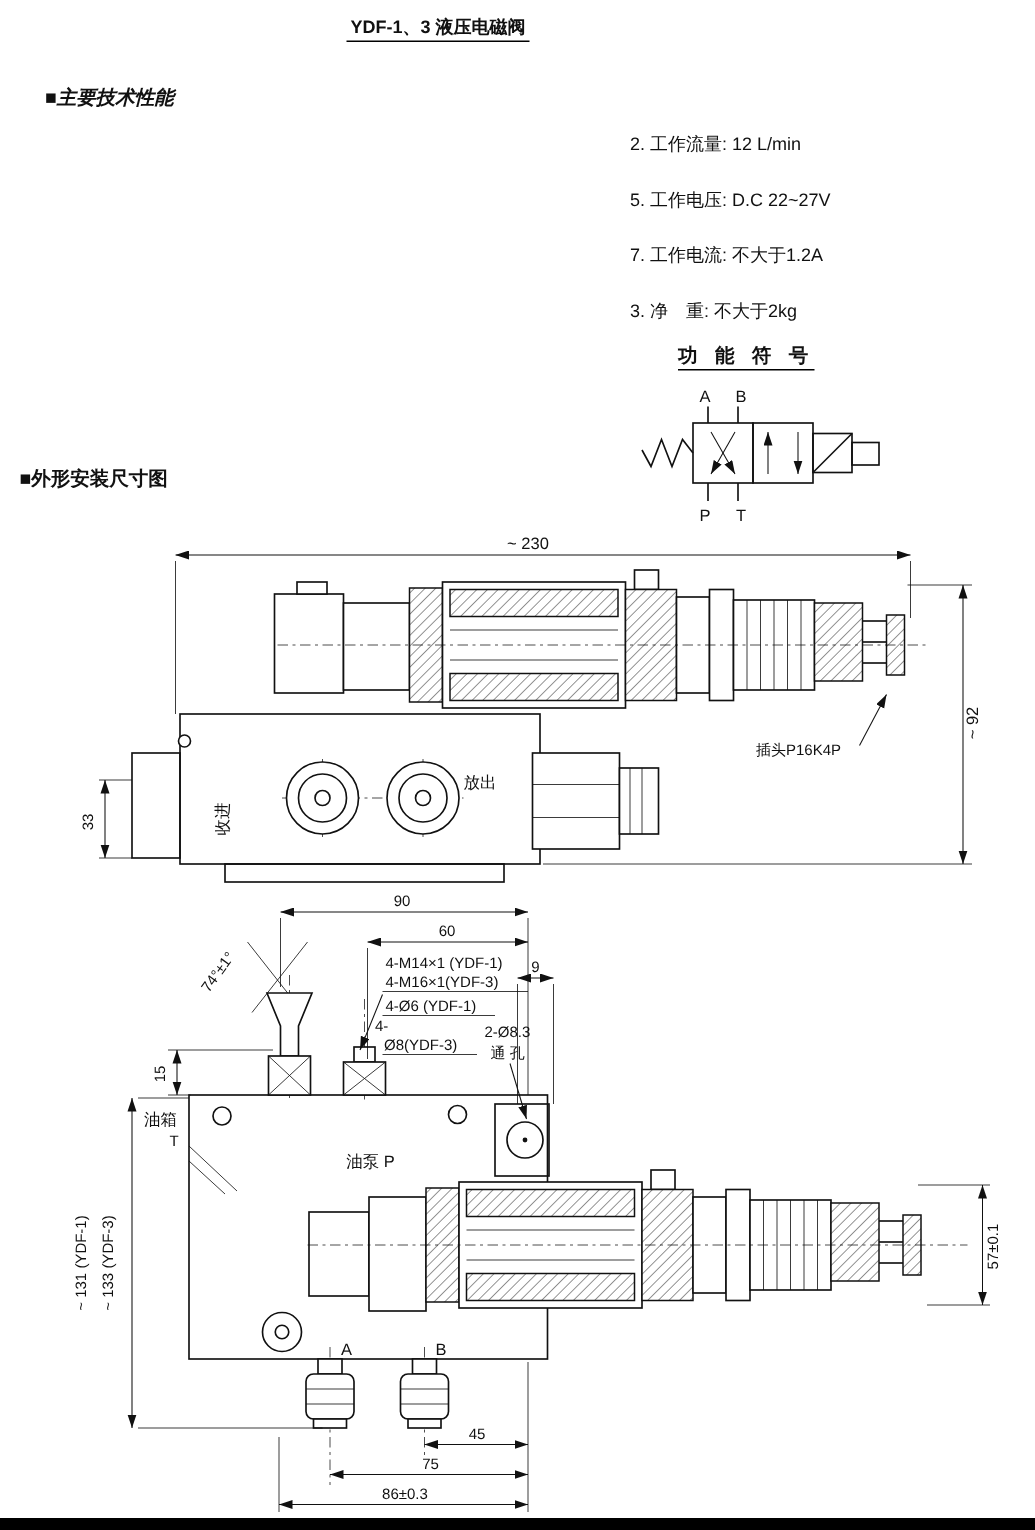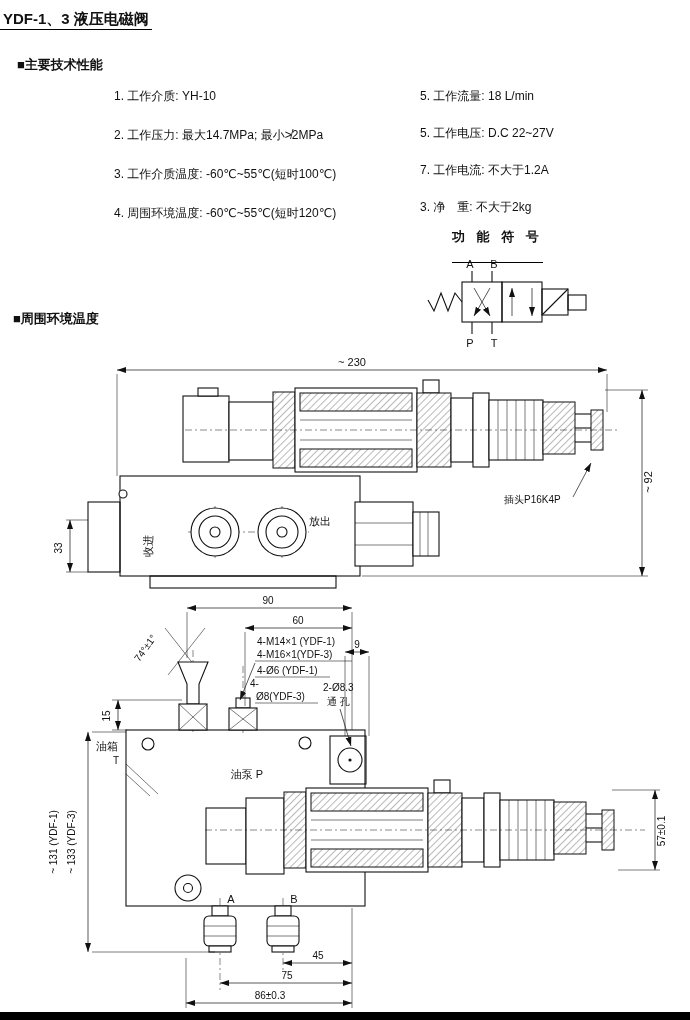--- a/index.html
+++ b/index.html
@@ -1,30 +1,30 @@
 <!DOCTYPE html>
 <html><head>
 <meta charset="utf-8">
 <style>
   html,body{margin:0;padding:0;background:#fff;}
   #page{position:relative;width:690px;height:1020px;background:#fff;overflow:hidden;
         font-family:"Liberation Sans","DejaVu Sans",sans-serif;color:#111;}
   .abs{position:absolute;}
-  #title{left:0;top:10px;width:584px;text-align:left;font-size:15px;font-weight:700;}
+  #title{left:0;top:10px;width:584px;text-align:center;font-size:12px;font-weight:700;}
   #title span{border-bottom:1.5px solid #000;padding:0 3px 2px;}
   .sec-head{font-size:13px;font-weight:700;}
-  #specs-head{left:17px;top:56px;}
+  #specs-head{left:30px;top:56px;font-style:italic;}
   #outline-head{left:13px;top:310px;}
   .spec-col{display:flex;flex-direction:column;font-size:12px;white-space:pre;}
   #spec-left{left:114px;top:88px;}
   #spec-left .spec-item{margin-bottom:22px;}
   #spec-right{left:420px;top:88px;}
   #spec-right .spec-item{margin-bottom:20px;}
   #symbol-head{left:452px;top:228px;font-size:13px;font-weight:700;letter-spacing:4px;
-               border-bottom:1.2px solid #000;padding-bottom:16px;}
+               border-bottom:1.2px solid #000;padding-bottom:0;}
   #dwg{left:0;top:0;}
   #page-edge{left:0;top:1012px;width:690px;height:8px;background:#000;}
   
   .fw{fill:#fff;stroke:#111;stroke-width:1.1;}
   .fn{fill:none;stroke:#111;stroke-width:1.1;}
   .th{fill:none;stroke:#111;stroke-width:0.55;}
   .hat{fill:url(#h1);stroke:#111;stroke-width:1;}
   .dim{stroke:#111;stroke-width:0.7;fill:none;}
   .cl{stroke:#111;stroke-width:0.5;stroke-dasharray:7 3 2 3;fill:none;}
   text.t{font-family:"Liberation Sans","DejaVu Sans",sans-serif;font-size:11px;fill:#111;}
@@ -34,37 +34,31 @@
 <body>
 
 <div id="page">
 
   <div id="title" class="abs">
     <span>YDF-1、3 液压电磁阀</span>
   </div>
 
   <div id="specs-head" class="abs sec-head">■主要技术性能</div>
 
-  <div id="spec-left" class="abs spec-col">
-    <div class="spec-item">1. 工作介质: YH-10</div>
-    <div class="spec-item">2. 工作压力: 最大14.7MPa; 最小≯2MPa</div>
-    <div class="spec-item">3. 工作介质温度: -60℃~55℃(短时100℃)</div>
-    <div class="spec-item">4. 周围环境温度: -60℃~55℃(短时120℃)</div>
-  </div>
 
   <div id="spec-right" class="abs spec-col">
-    <div class="spec-item">5. 工作流量: 18 L/min</div>
+    <div class="spec-item">2. 工作流量: 12 L/min</div>
     <div class="spec-item">5. 工作电压: D.C 22~27V</div>
     <div class="spec-item">7. 工作电流: 不大于1.2A</div>
     <div class="spec-item">3. 净　重: 不大于2kg</div>
   </div>
 
   <div id="symbol-head" class="abs">功 能 符 号</div>
 
-  <div id="outline-head" class="abs sec-head">■周围环境温度</div>
+  <div id="outline-head" class="abs sec-head">■外形安装尺寸图</div>
 
   <svg id="dwg" class="abs" width="690" height="1020" viewBox="0 0 690 1020">
     <defs>
       <pattern id="h1" patternUnits="userSpaceOnUse" width="5" height="5" patternTransform="rotate(45)">
         <rect width="5" height="5" fill="#fff"></rect>
         <line x1="0" y1="0" x2="0" y2="5" stroke="#333" stroke-width="0.7"></line>
       </pattern>
       <marker id="aE" markerWidth="10" markerHeight="8" refX="9" refY="3" orient="auto" markerUnits="userSpaceOnUse">
         <path d="M0,0 L9,3 L0,6 Z" fill="#111"></path>
       </marker>

